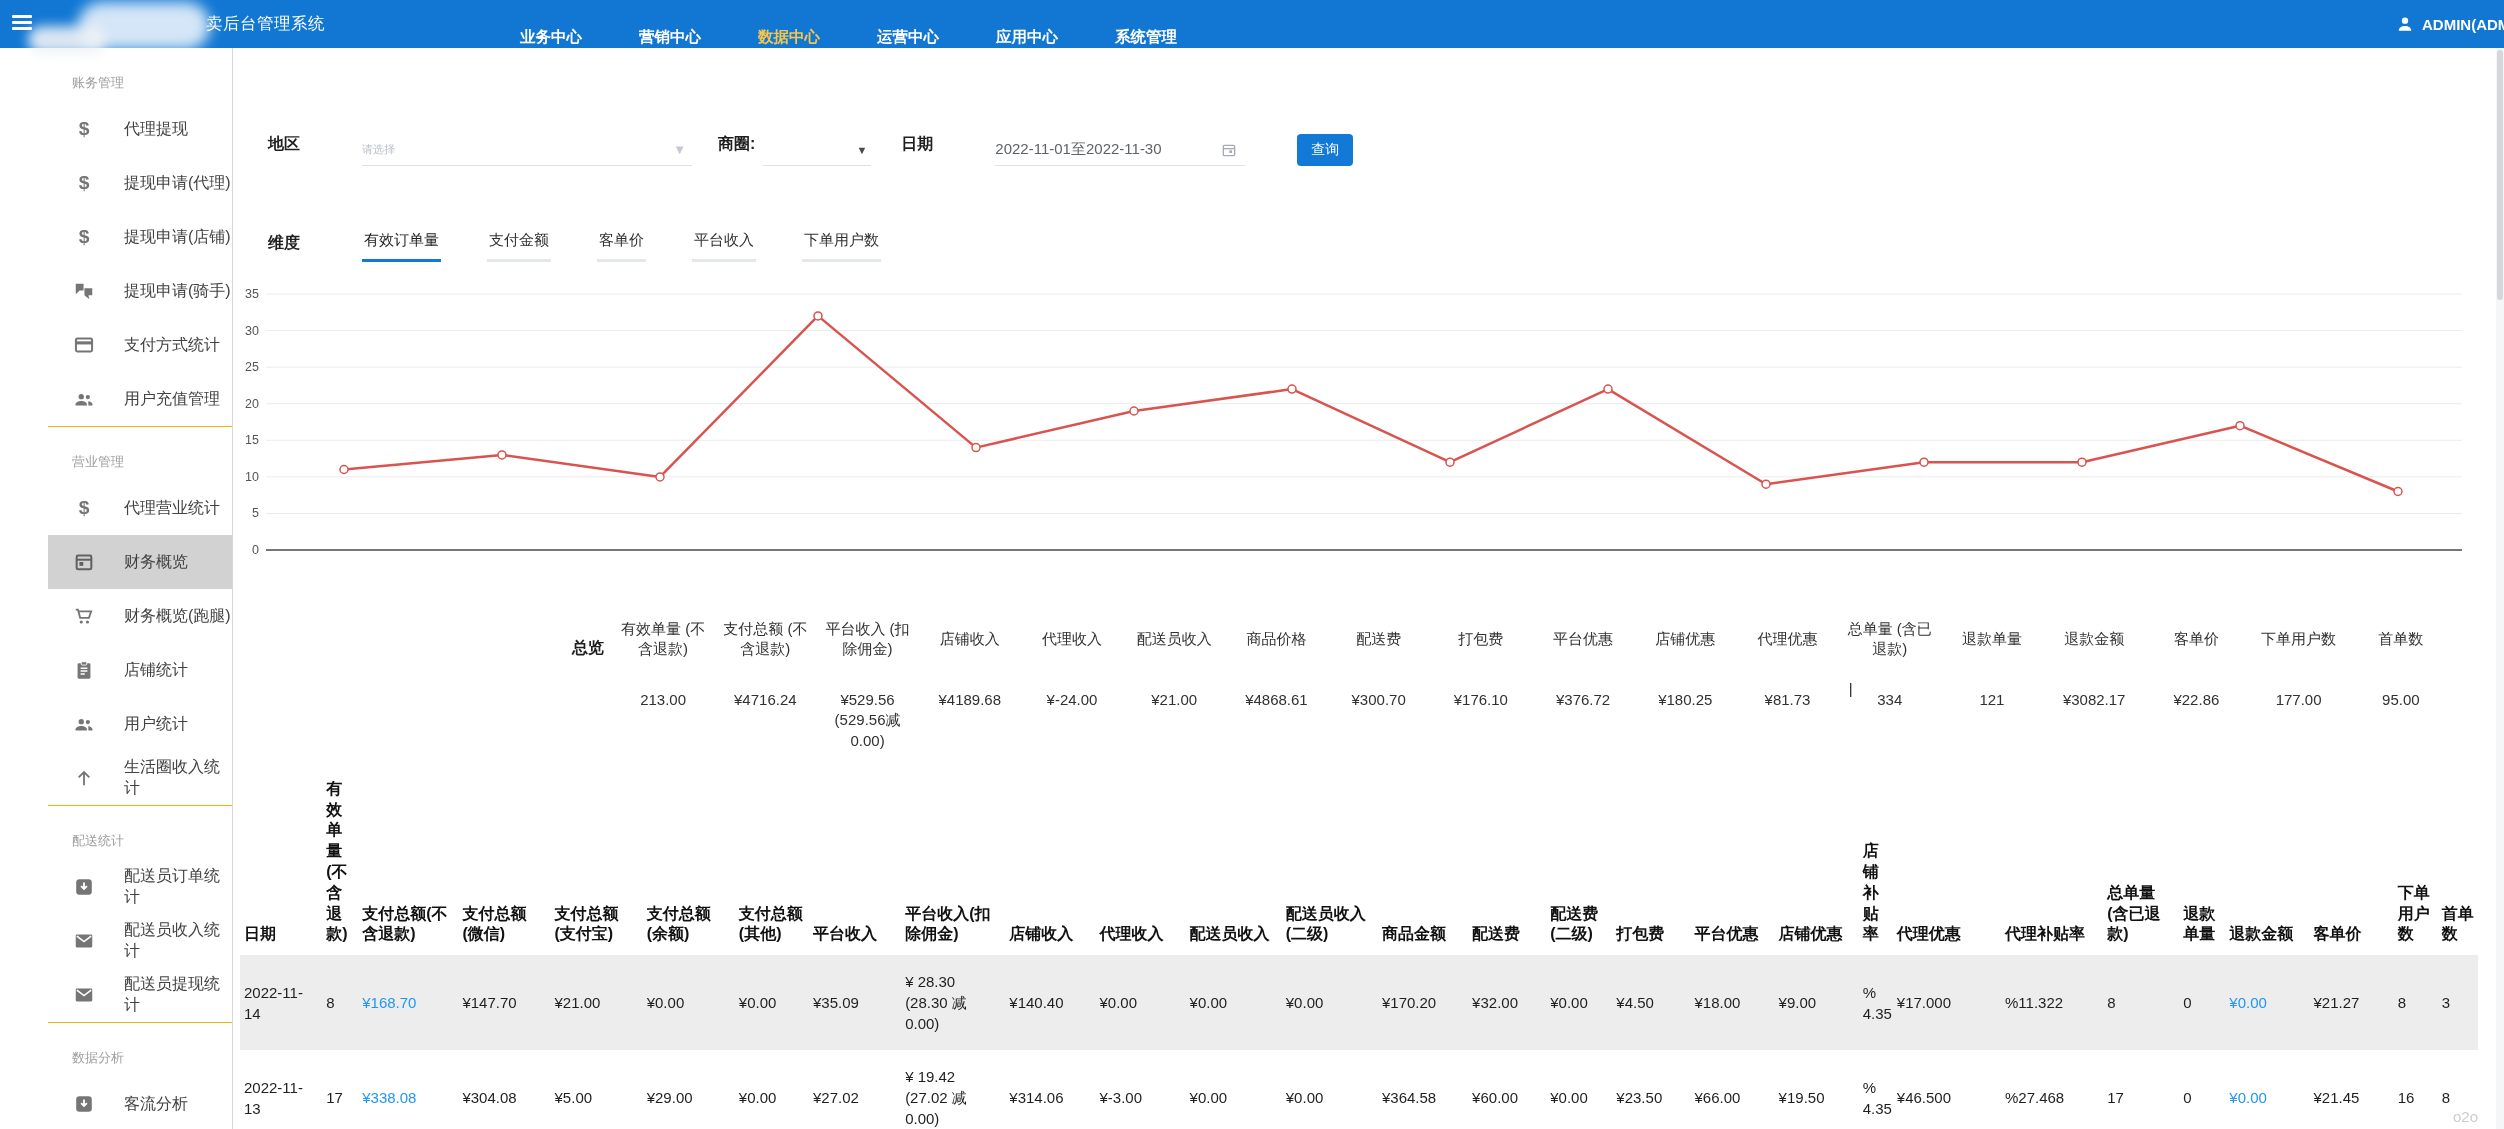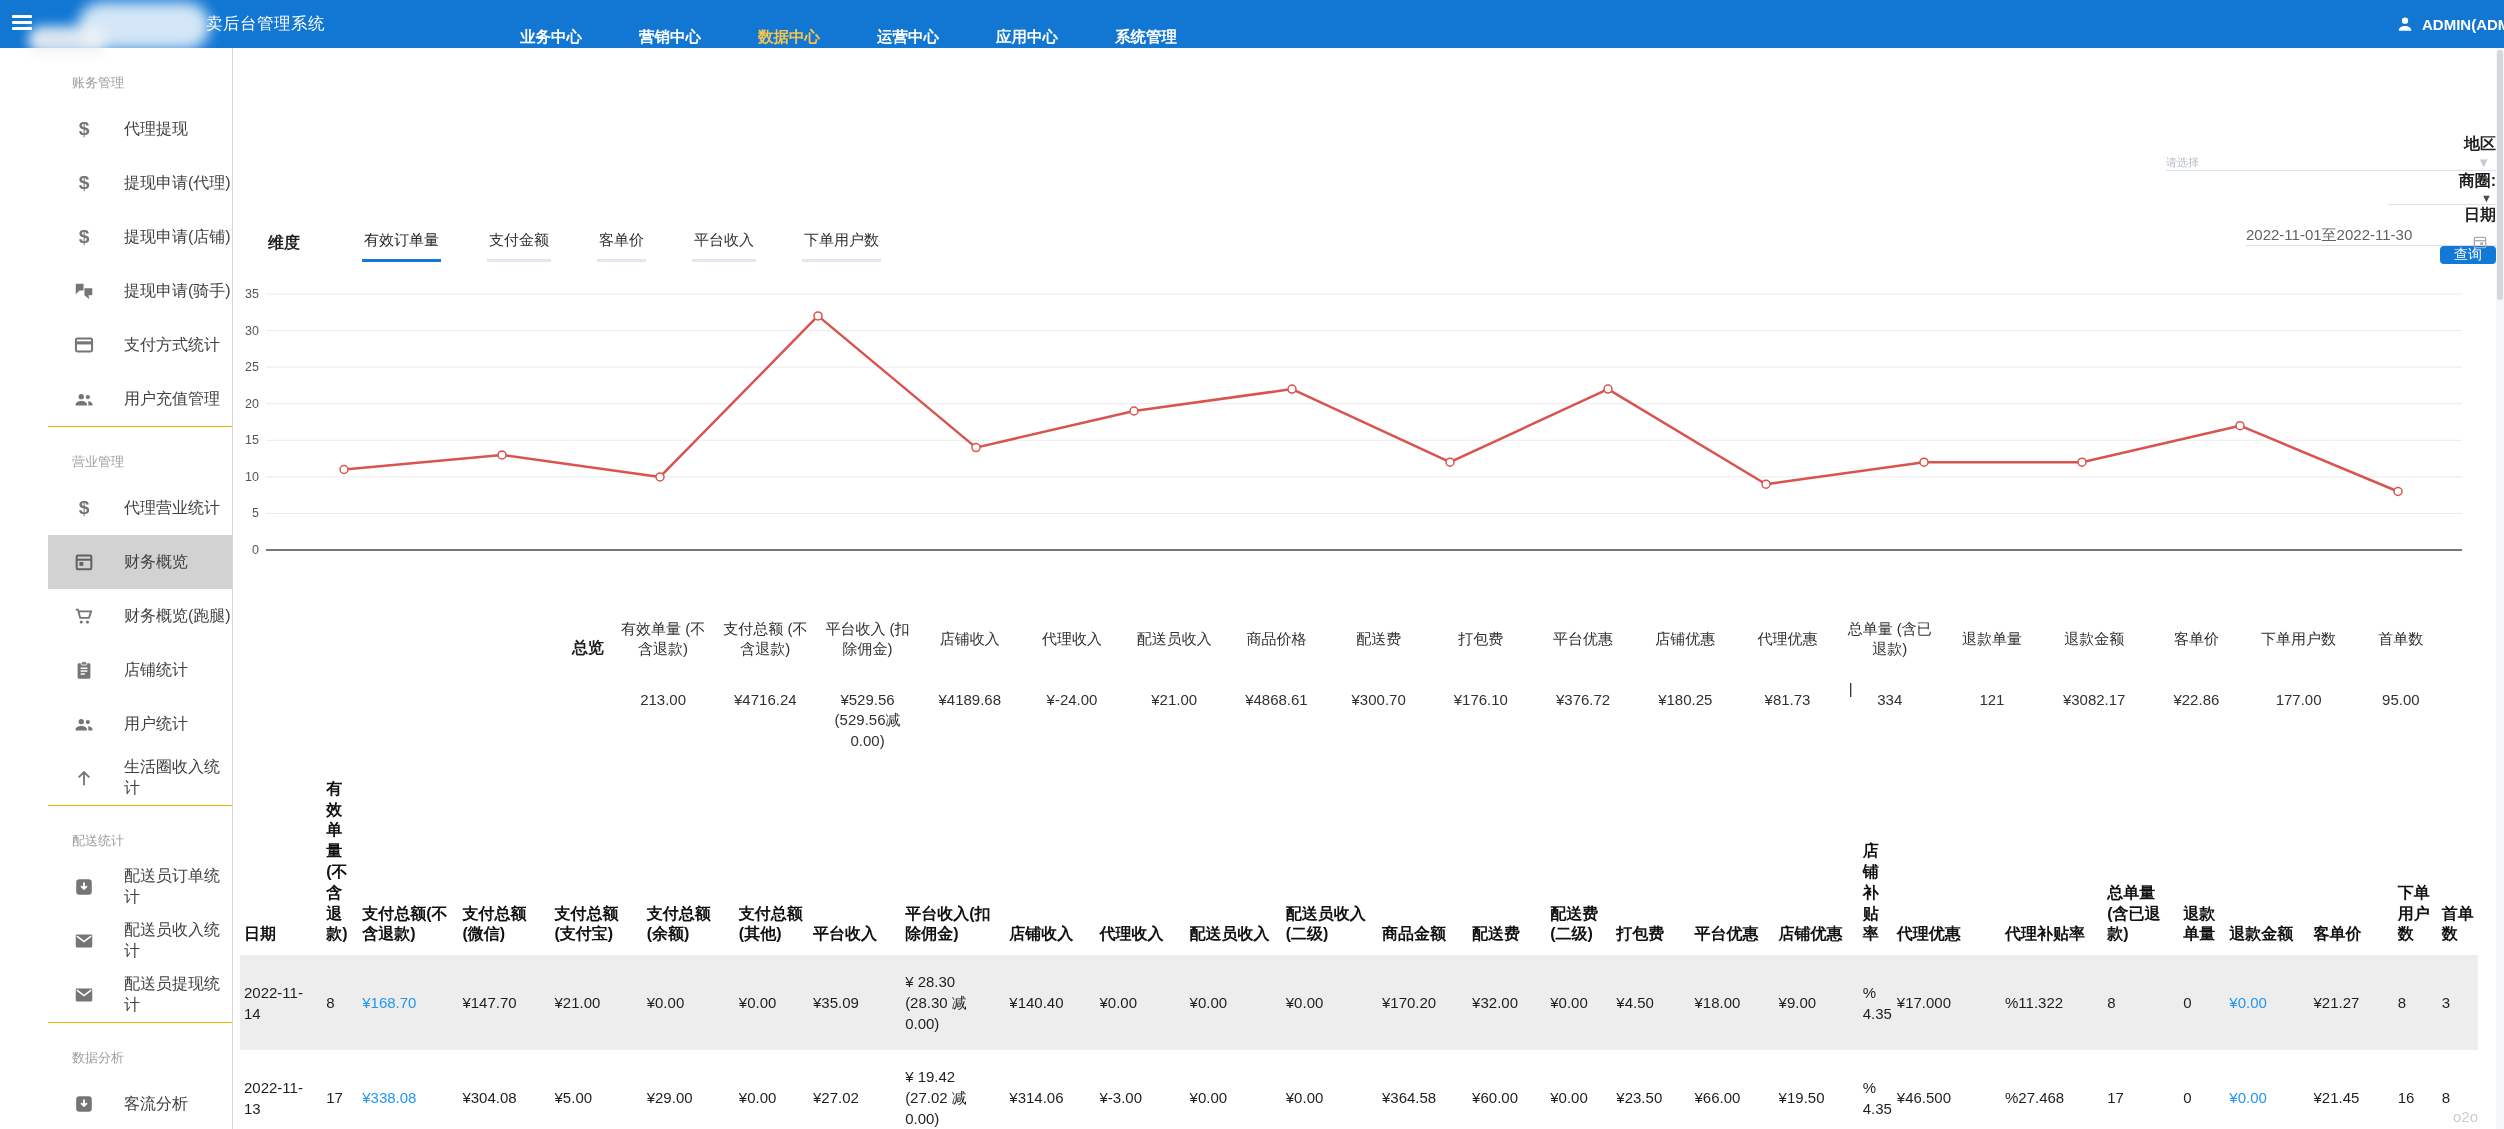--- a/index.html
+++ b/index.html
@@ -31,35 +31,35 @@
   .side-section:first-child { border-top:none; }
   .side-header { padding:26px 0 10px 24px; font-size:13px; color:#9e9e9e; }
   .side-item { height:54px; display:flex; align-items:center; padding-left:24px; gap:28px;
     font-size:16px; color:#424242; cursor:pointer; }
   .side-item.active { background:#d2d2d2; }
   .side-icon { width:24px; height:24px; display:flex; align-items:center; justify-content:center; flex:0 0 24px; }
 
   
   .main { position:absolute; left:234px; top:48px; width:2262px; height:1081px; background:#fff; overflow:hidden; }
 
-  .filters { display:flex; align-items:flex-end; margin:86px 0 0 34px; height:34px;flex-direction:column; }
+  .filters { display:flex; align-items:flex-start; margin:86px 0 0 34px; height:34px; }
   .f-label { font-weight:700; font-size:16px; color:#1f1f1f; }
   .sel-region { width:330px; margin-left:62px; height:32px; display:flex; align-items:center;
     border-bottom:1px solid #dcdfe6; position:relative; cursor:pointer; }
   .sel-region .ph { color:#b6bdc9; font-size:11px; }
   .sel-region .caret { position:absolute; right:6px; color:#c4c9d2; font-size:13px; }
   .lbl-district { margin-left:26px; }
   .sel-district { width:108px; height:32px; margin-left:8px; border-bottom:1px solid #dcdfe6;
     display:flex; align-items:center; justify-content:flex-end; cursor:pointer; position:relative; }
   .sel-district .caret { color:#4a4a4a; font-size:11px; margin-right:4px; }
   .lbl-date { margin-left:30px; }
   .date-input { width:250px; height:32px; margin-left:62px; border-bottom:1px solid #dcdfe6;
     display:flex; align-items:center; cursor:pointer; position:relative; font-size:15px; color:#5f6368; }
   .date-input .cal { position:absolute; right:8px; top:8px; }
-  .search-btn { margin-left:52px; height:20px; padding:0 14px; background:#1379d6; color:#fff;
+  .search-btn { margin-left:52px; height:32px; padding:0 14px; background:#1379d6; color:#fff;
     font-size:14px; border:none; border-radius:4px; cursor:pointer; }
 
   .dims { display:flex; align-items:flex-end; margin:18px 0 0 34px; }
   .dims .f-label { margin-bottom:8px;margin-top:47px; }
   .tabs { display:flex; margin-left:62px; gap:46px; }
   .tab { font-size:15px; color:#303133; padding:0 2px 9px 2px; border-bottom:3px solid #e4e7ed; cursor:pointer; }
   .tab.active { border-bottom-color:#1379d6; color:#1f1f1f; }
 
   .chart-wrap { margin:20px 0 0 6px; }
 

